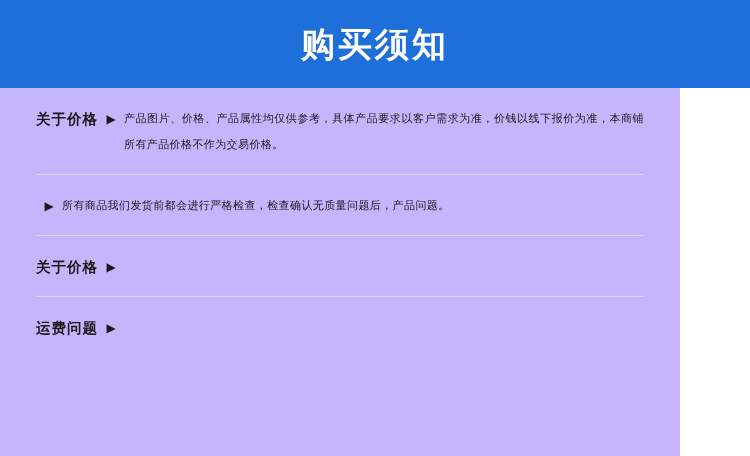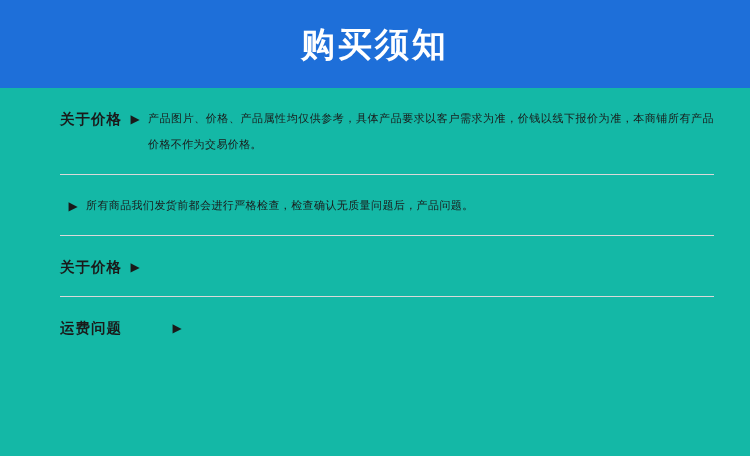--- a/index.html
+++ b/index.html
@@ -7,24 +7,24 @@
     padding: 0;
   }
   body {
     width: 750px;
     height: 456px;
     background: #ffffff;
     font-family: "DejaVu Sans", "Liberation Sans", sans-serif;
     overflow: hidden;
   }
   .page {
-    width: 750px;
+    width: 680px;
     height: 456px;
     position: relative;
-    background: #14b8a6;
+    background: #c4b5fd;
     box-sizing: border-box;
   }
   .banner {
     width: 750px;
     height: 88px;
     background: #1e6fd9;
     display: flex;
     align-items: center;
     justify-content: center;
   }
@@ -37,25 +37,23 @@
   }
   .content {
     padding: 0 36px;
     box-sizing: border-box;
   }
   .row {
     display: flex;
     align-items: flex-start;
     padding: 18px 0 16px 0;
     border-bottom: 1px solid #d9d9d9;
-    margin-left: 24px;
   }
   .row:last-child {
     border-bottom: none;
-    gap: 42px;
   }
   .row-label {
     flex: 0 0 auto;
     font-size: 14.5px;
     color: #1a1a1a;
     font-weight: bold;
     line-height: 26px;
     white-space: nowrap;
     letter-spacing: 1px;
   }

